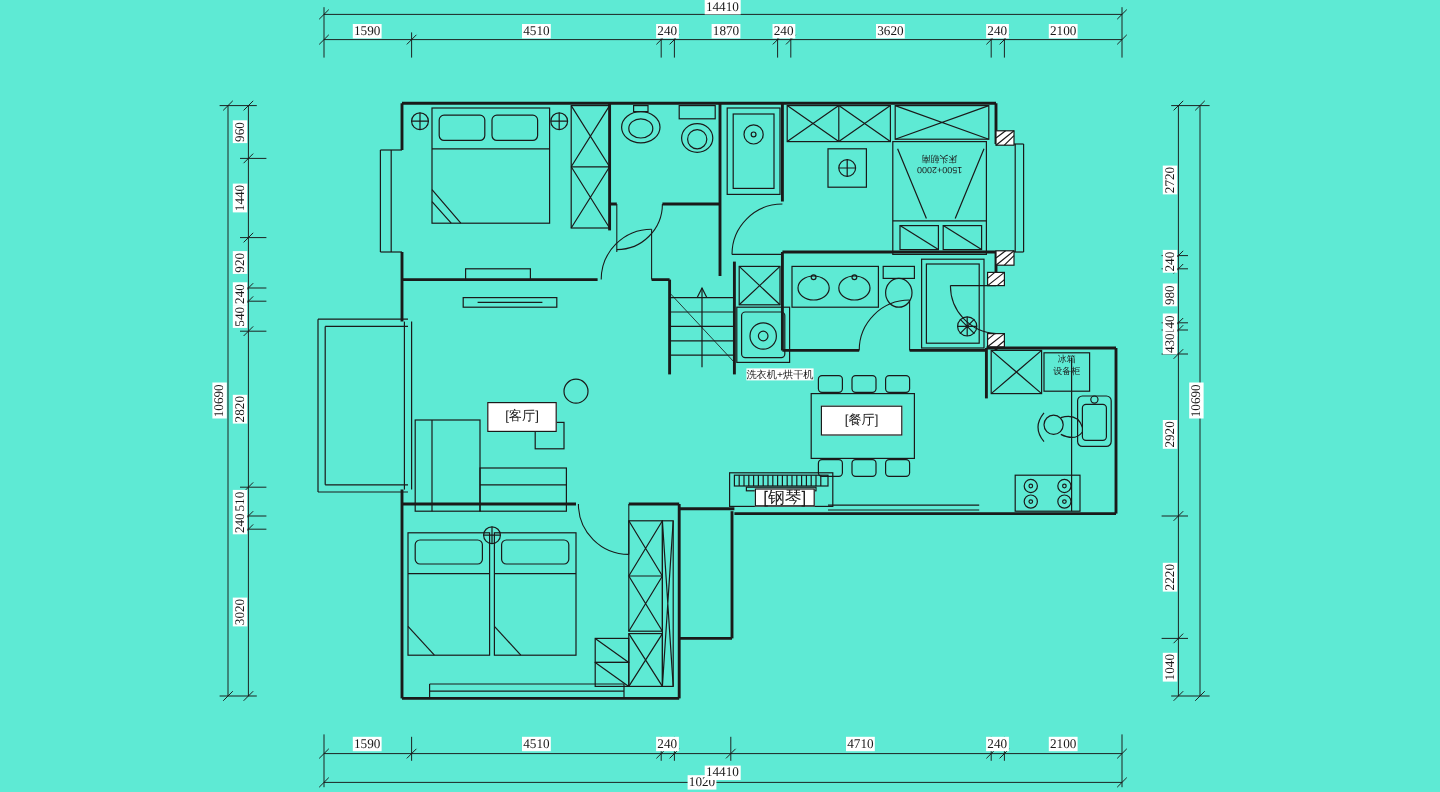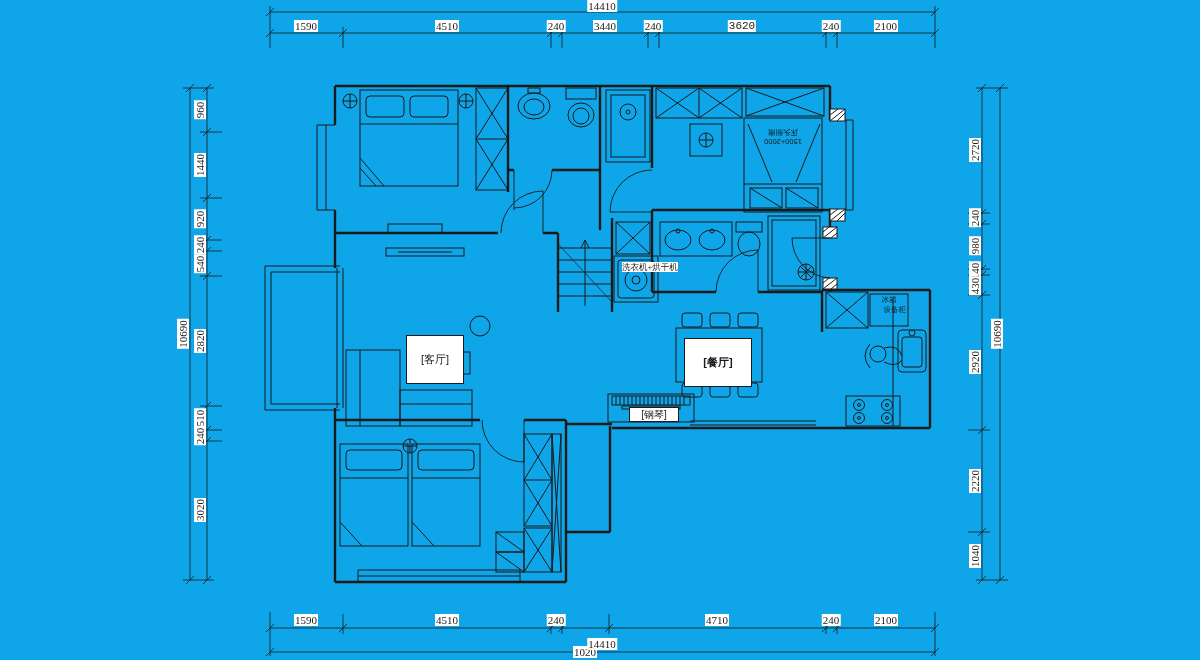--- a/index.html
+++ b/index.html
@@ -1,33 +1,33 @@
 <!DOCTYPE html>
 <html><head>
 <meta charset="utf-8">
 <style>
   html,body{margin:0;padding:0;background:#fff;}
-  #stage{position:relative;width:1200px;height:660px;background:#0ea5e9;overflow:hidden;
+  #stage{position:relative;width:1200px;height:660px;background:#5eead4;overflow:hidden;
          font-family:"Liberation Serif",serif;color:#1a1a1a;}
   svg{position:absolute;left:0;top:0;}
   .dim{position:absolute;font-size:11px;line-height:12px;white-space:nowrap;
        transform:translate(-50%,0);background:#fff;padding:0 1px;}
   .dimv{position:absolute;font-size:11px;line-height:12px;white-space:nowrap;
         transform:translate(-50%,-50%) rotate(-90deg);background:#fff;padding:0 1px;}
   .roomlabel{position:absolute;border:1px solid #1a1a1a;background:#fff;
         font-size:11px;line-height:13px;text-align:center;
-        font-family:"Liberation Sans",sans-serif;padding:17px 4px;}
+        font-family:"Liberation Sans",sans-serif;padding:5px 4px;}
   .tinylabel{position:absolute;font-size:7.5px;line-height:9px;text-align:center;
         font-family:"Liberation Sans",sans-serif;}
-  .pianolabel{position:absolute;border:1px solid #1a1a1a;background:#fff;font-size:10px;
+  .pianolabel{position:absolute;border:1px solid #1a1a1a;background:#fff;font-size:14px;
         line-height:11px;text-align:center;font-family:"Liberation Sans",sans-serif;padding:1px 3px;}
   .bednote{position:absolute;font-size:7.5px;line-height:9px;text-align:center;
         font-family:"Liberation Sans",sans-serif;transform:rotate(180deg);}
   .washerlabel{position:absolute;font-size:8.5px;line-height:10px;background:#fff;
-        font-family:Liberation Serif, serif;white-space:nowrap;}
+        font-family:Liberation Sans, sans-serif;white-space:nowrap;margin-top:45px;}
 </style>
 </head>
 <body>
 
 <div id="stage">
 
 <svg width="1200" height="660" viewBox="0 0 1200 660">
 
   <g stroke="#1a1a1a" stroke-width="0.8" fill="none">
 
@@ -425,23 +425,23 @@
       <rect x="552" y="434" width="9" height="138"></rect>
       <path d="M552,434 L561,572 M561,434 L552,572"></path>
     </g>
   </g>
 </svg>
 
 <span class="dim" style="left:602px;top:0px;">14410</span>
 <span class="dim" style="left:306px;top:20px;">1590</span>
 <span class="dim" style="left:447px;top:20px;">4510</span>
 <span class="dim" style="left:556px;top:20px;">240</span>
-<span class="dim" style="left:605px;top:20px;">3440</span>
+<span class="dim" style="left:605px;top:20px;">1870</span>
 <span class="dim" style="left:653px;top:20px;">240</span>
-<span class="dim" style="left:742px;top:20px;font-family:Liberation Mono, monospace;">3620</span>
+<span class="dim" style="left:742px;top:20px;">3620</span>
 <span class="dim" style="left:831px;top:20px;">240</span>
 <span class="dim" style="left:886px;top:20px;">2100</span>
 
 <span class="dim" style="left:306px;top:614px;">1590</span>
 <span class="dim" style="left:447px;top:614px;">4510</span>
 <span class="dim" style="left:556px;top:614px;">240</span>
 <span class="dim" style="left:585px;top:614px;margin-top:32px;">1020</span>
 <span class="dim" style="left:717px;top:614px;text-align:right;">4710</span>
 <span class="dim" style="left:831px;top:614px;">240</span>
 <span class="dim" style="left:886px;top:614px;">2100</span>
@@ -462,23 +462,23 @@
 <span class="dimv" style="left:975px;top:150px;">2720</span>
 <span class="dimv" style="left:975px;top:218px;">240</span>
 <span class="dimv" style="left:975px;top:246px;">980</span>
 <span class="dimv" style="left:975px;top:271px;">140</span>
 <span class="dimv" style="left:975px;top:286px;">430</span>
 <span class="dimv" style="left:975px;top:362px;">2920</span>
 <span class="dimv" style="left:975px;top:481px;">2220</span>
 <span class="dimv" style="left:975px;top:556px;">1040</span>
 
 <div class="roomlabel" style="left:406px;top:335px;width:48px;">[客厅]</div>
-<div class="roomlabel" style="left:684px;top:338px;width:58px;font-weight:bold;">[餐厅]</div>
+<div class="roomlabel" style="left:684px;top:338px;width:58px;">[餐厅]</div>
 <div class="pianolabel" style="left:629px;top:407px;width:42px;">[钢琴]</div>
-<div class="tinylabel" style="left:872px;top:305px;width:34px;text-align:right;">设备柜</div>
+<div class="tinylabel" style="left:872px;top:305px;width:34px;">设备柜</div>
 <div class="tinylabel" style="left:840px;top:295px;width:26px;margin-left:36px;">冰箱</div>
 <div class="washerlabel" style="left:622px;top:262px;">洗衣机+烘干机</div>
 <div class="bednote" style="left:751px;top:128px;width:64px;">
   <div>1500+2000</div>
   <div>床头朝南</div>
 </div>
 
 </div>
 
 </body></html>

